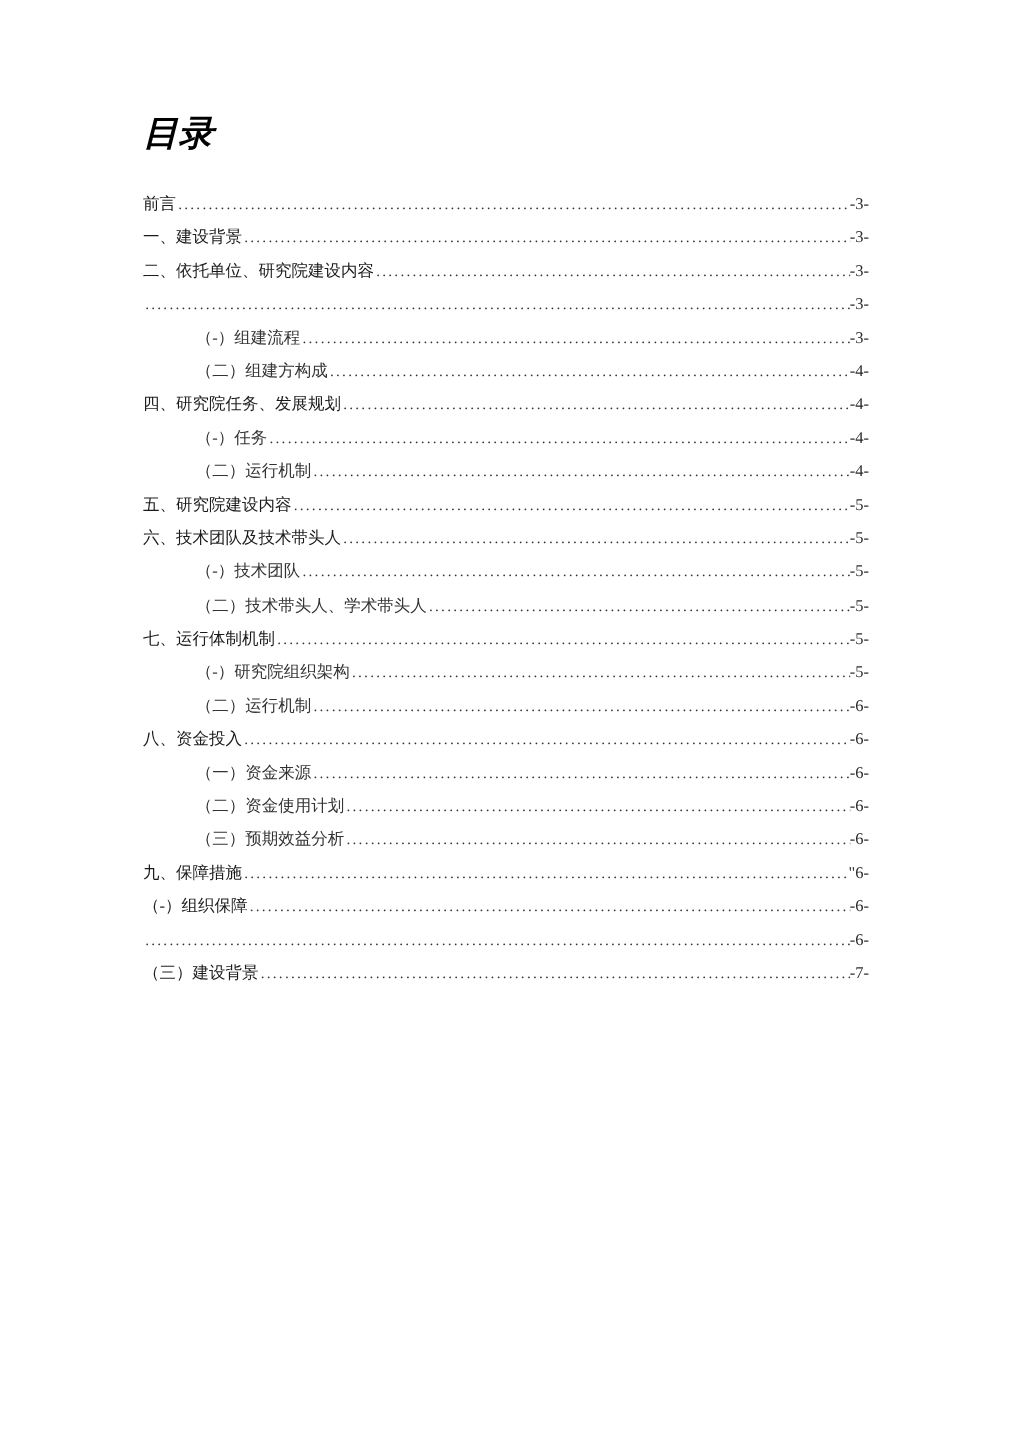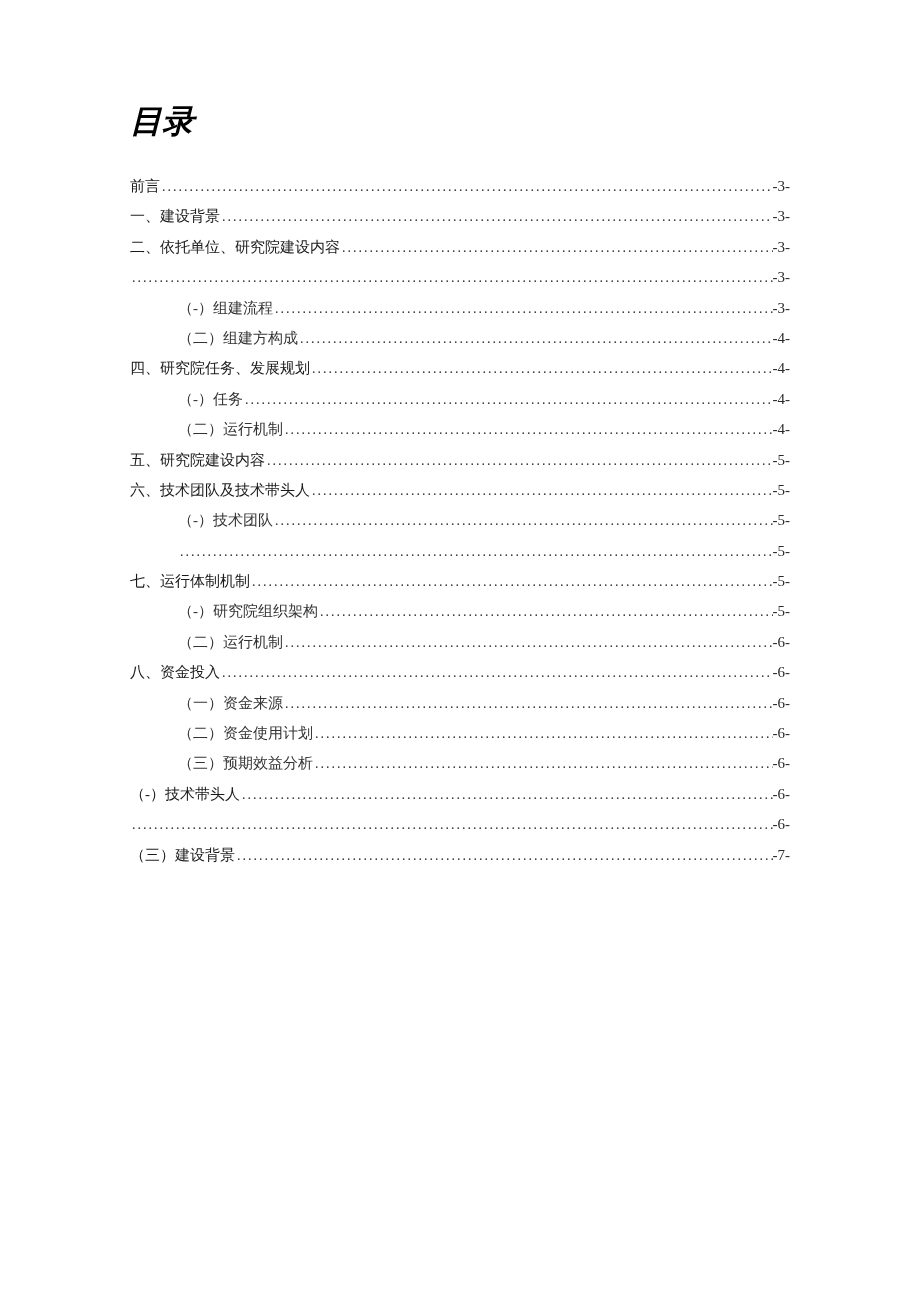--- a/index.html
+++ b/index.html
@@ -118,20 +118,21 @@
       <span class="toc-label">六、技术团队及技术带头人</span>
       <span class="toc-dots"></span>
       <span class="toc-page">-5-</span>
     </div>
     <div class="toc-line indent">
       <span class="toc-label">（-）技术团队</span>
       <span class="toc-dots"></span>
       <span class="toc-page">-5-</span>
     </div>
     <div class="toc-line indent">
+      <span class="toc-label">（二）技术带头人、学术带头人</span>
       <span class="toc-dots"></span>
       <span class="toc-page">-5-</span>
     </div>
     <div class="toc-line l0">
       <span class="toc-label">七、运行体制机制</span>
       <span class="toc-dots"></span>
       <span class="toc-page">-5-</span>
     </div>
     <div class="toc-line indent">
       <span class="toc-label">（-）研究院组织架构</span>
@@ -157,21 +158,26 @@
       <span class="toc-label">（二）资金使用计划</span>
       <span class="toc-dots"></span>
       <span class="toc-page">-6-</span>
     </div>
     <div class="toc-line indent">
       <span class="toc-label">（三）预期效益分析</span>
       <span class="toc-dots"></span>
       <span class="toc-page">-6-</span>
     </div>
     <div class="toc-line l0">
-      <span class="toc-label">（-）技术带头人</span>
+      <span class="toc-label">九、保障措施</span>
+      <span class="toc-dots"></span>
+      <span class="toc-page">"6-</span>
+    </div>
+    <div class="toc-line l0">
+      <span class="toc-label">（-）组织保障</span>
       <span class="toc-dots"></span>
       <span class="toc-page">-6-</span>
     </div>
     <div class="toc-line l0">
       <span class="toc-dots"></span>
       <span class="toc-page">-6-</span>
     </div>
     <div class="toc-line l0">
       <span class="toc-label">（三）建设背景</span>
       <span class="toc-dots"></span>

